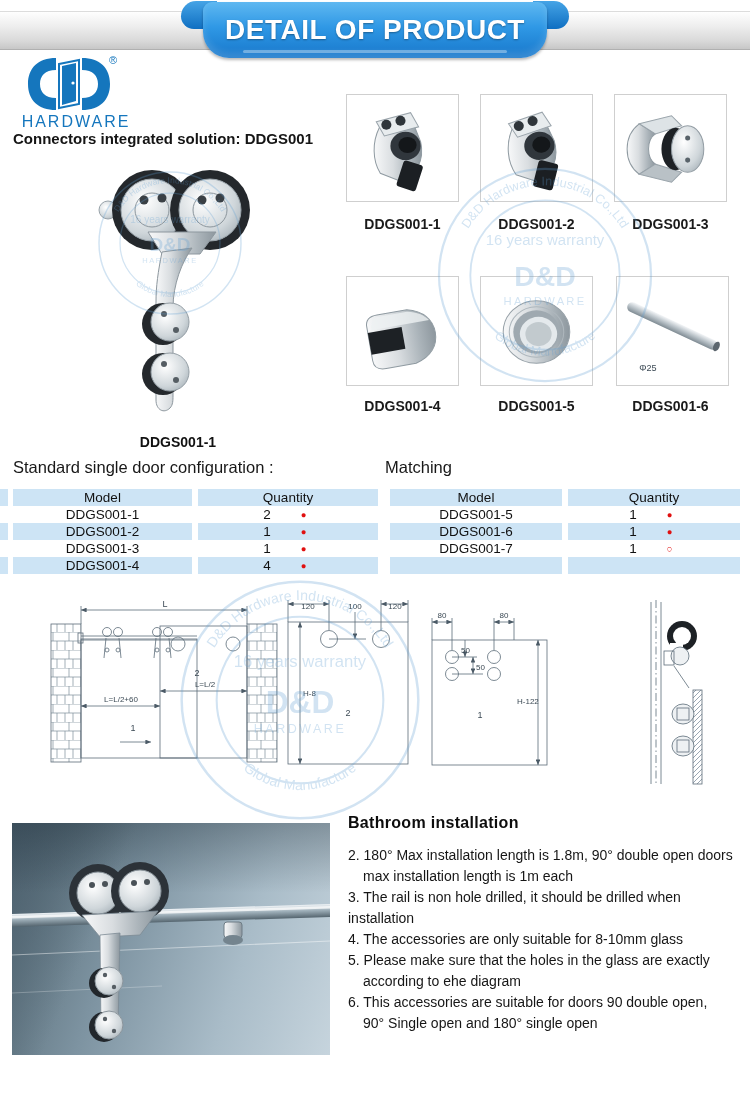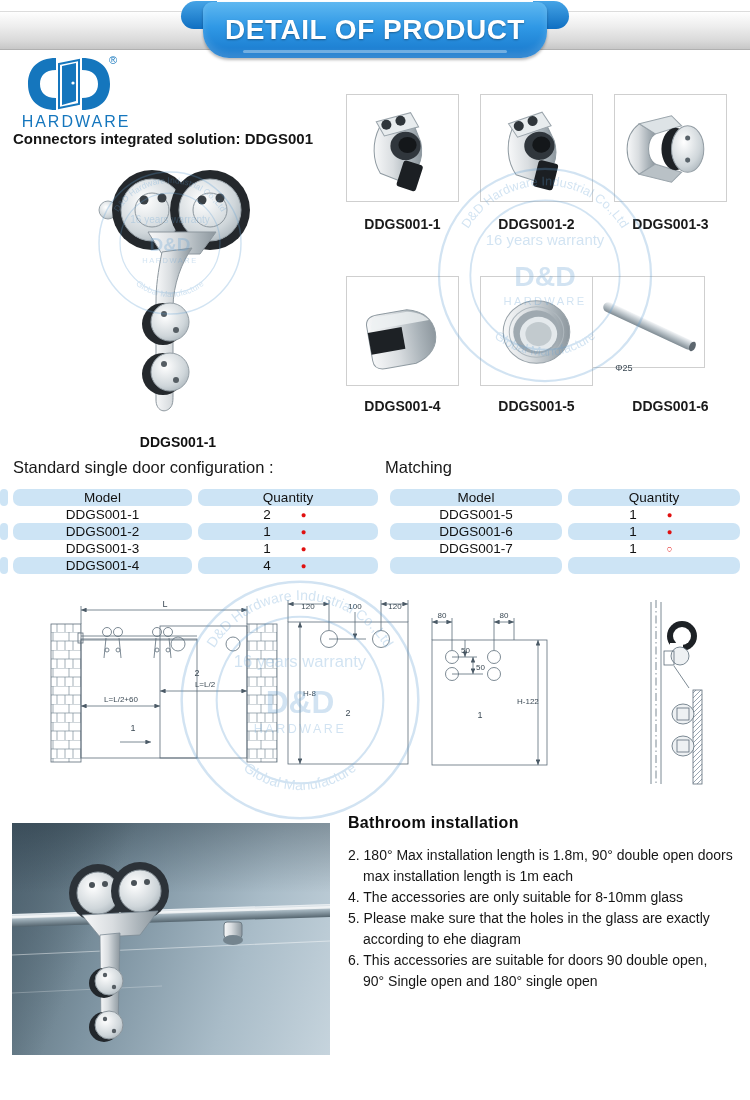--- a/index.html
+++ b/index.html
@@ -27,21 +27,21 @@
   #intro-heading{left:13px;top:130px;font-size:15px;font-weight:700;color:#151515;}
   
   .pbox{width:113px;height:108px;background:#fff;border:1px solid #cfcfcf;box-sizing:border-box;}
   .plabel{width:113px;text-align:center;font-size:14px;font-weight:700;color:#1a1a1a;}
   #main-label{left:58px;top:434px;width:240px;text-align:center;font-size:14px;font-weight:700;}
   
   .sect-title{top:458px;font-size:16.5px;font-weight:400;color:#181818;}
   
   .trow{display:flex;height:17px;line-height:17px;font-size:13.5px;}
   .tc{box-sizing:border-box;}
-  .r-blue .tc{background:#cde4f5;border-radius:7px;}
+  .r-blue .tc{background:#cde4f5;}
   .r-white .tc{background:#fff;}
   .edge{width:8px;margin-right:5px;}
   .c-model{width:179px;margin-right:6px;text-align:center;}
   .c-qty{width:180px;display:flex;align-items:center;justify-content:center;}
   .c-model2{width:172px;margin-right:6px;text-align:center;}
   .c-qty2{width:172px;display:flex;align-items:center;justify-content:center;}
   .mk{color:#e01010;font-size:9.5px;margin-left:30px;width:12px;line-height:17px;}
   
   svg text{font-family:"Liberation Sans",sans-serif;}
   .dim{font-size:8px;fill:#3c4a55;}
@@ -209,21 +209,21 @@
   </div>
   <div class="pbox abs" style="left:480px;top:276px;height:110px">
     <svg width="111" height="108" viewBox="0 0 110 100">
       <ellipse cx="55" cy="51" rx="33" ry="31" fill="url(#mt)" stroke="#97a1a8"></ellipse>
       <ellipse cx="55" cy="51" rx="27" ry="25" fill="none" stroke="#aeb7bd"></ellipse>
       <ellipse cx="55" cy="51" rx="23" ry="21.5" fill="#9fa9b0"></ellipse>
       <ellipse cx="57" cy="53" rx="18.5" ry="17" fill="#e4e9ec"></ellipse>
       <ellipse cx="57" cy="53" rx="13" ry="12" fill="#c2cace"></ellipse>
     </svg>
   </div>
-  <div class="pbox abs" style="left:592px;top:276px;height:92px">
+  <div class="pbox abs" style="left:616px;top:276px;height:110px">
     <svg width="111" height="108" viewBox="0 0 110 100">
       <g transform="rotate(25 55 45)">
         <rect x="6" y="40" width="98" height="10" rx="5" fill="url(#mtv)"></rect>
         <ellipse cx="103" cy="45" rx="3" ry="5" fill="#5c666e"></ellipse>
       </g>
       <text x="22" y="90" class="dim" style="font-size:9px">Φ25</text>
     </svg>
   </div>
   <div class="plabel abs" style="left:346px;top:398px">DDGS001-4</div>
   <div class="plabel abs" style="left:480px;top:398px">DDGS001-5</div>
@@ -486,20 +486,24 @@
     </svg>
   </div>
 
   <div id="inst" class="abs">
     <div id="inst-heading">Bathroom installation</div>
     <div class="note-item">
       <div class="note-line">2. 180° Max installation length is 1.8m, 90° double open doors</div>
       <div class="note-line l2">max installation length is 1m each</div>
     </div>
     <div class="note-item">
+      <div class="note-line">3. The rail is non hole drilled, it should be drilled when installation</div>
+
+    </div>
+    <div class="note-item">
       <div class="note-line">4. The accessories are only suitable for 8-10mm glass</div>
 
     </div>
     <div class="note-item">
       <div class="note-line">5. Please make sure that the holes in the glass are exactly</div>
       <div class="note-line l2">according to ehe diagram</div>
     </div>
     <div class="note-item">
       <div class="note-line">6. This accessories are suitable for doors 90 double open,</div>
       <div class="note-line l2">90° Single open and 180° single open</div>

